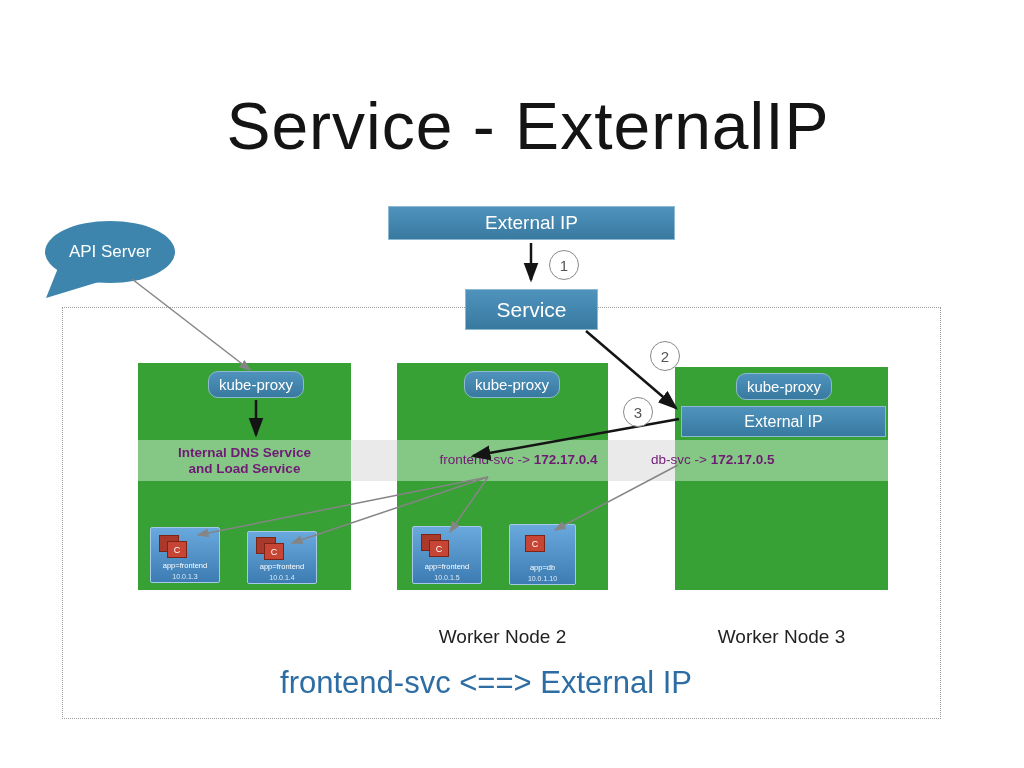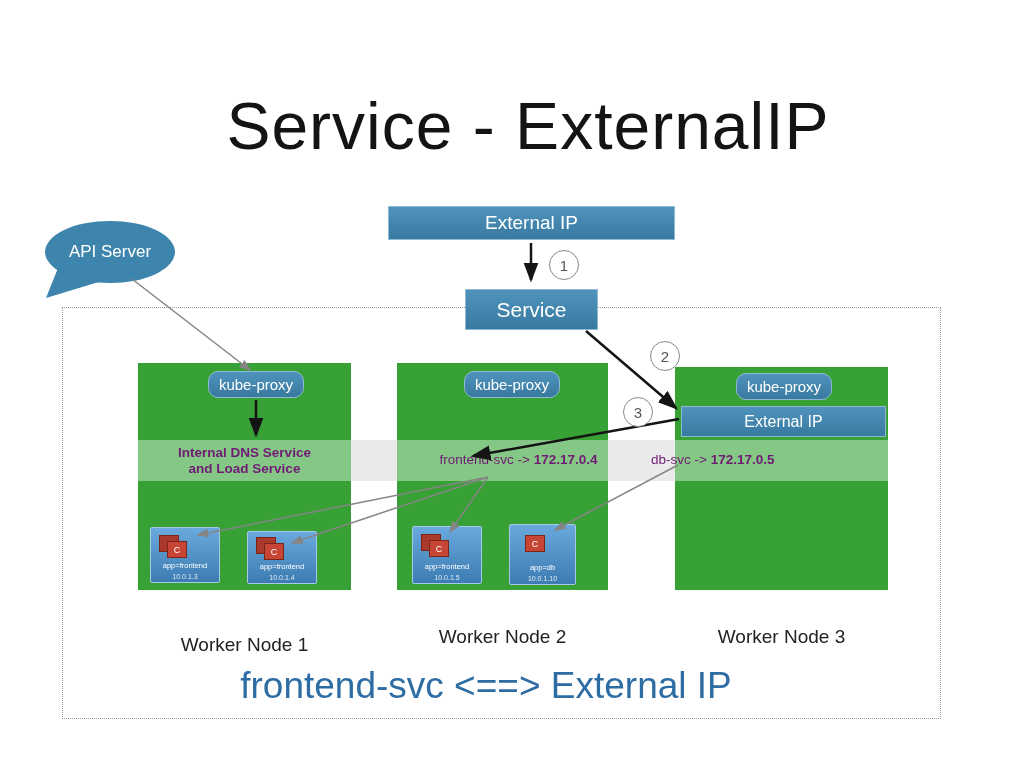--- a/index.html
+++ b/index.html
@@ -70,21 +70,21 @@
   .b2{left:650px;top:341px;}
   .b3{left:623px;top:397px;}
 
   
   .nodename{position:absolute;font-size:19px;color:#222;text-align:center;z-index:4;}
   .wn1{left:138px;width:213px;top:634px;}
   .wn2{left:397px;width:211px;top:626px;}
   .wn3{left:675px;width:213px;top:626px;}
 
   .caption{position:absolute;left:0;top:665px;width:972px;text-align:center;
-           font-size:37px;color:#2d6da4;z-index:4;}
+           font-size:31px;color:#2d6da4;z-index:4;}
 
   .overlay{position:absolute;left:0;top:0;z-index:5;pointer-events:none;}
 </style>
 </head>
 <body>
 
 <div class="stage">
 
   <h1 class="title">Service - ExternalIP</h1>
 
@@ -146,21 +146,20 @@
     <div class="pod-ip">10.0.1.5</div>
   </div>
   <div class="pod p4">
     <div class="crate" style="left:15px;top:10px">
         <span>C</span>
       </div>
     <div class="pod-app">app=db</div>
     <div class="pod-ip">10.0.1.10</div>
   </div>
 
-  <div class="nodename wn1">Worker Node 1</div>
   <div class="nodename wn2">Worker Node 2</div>
   <div class="nodename wn3">Worker Node 3</div>
 
   <div class="caption">frontend-svc &lt;==&gt; External IP</div>
 
   <svg class="overlay" width="1024" height="768">
     <defs>
       <marker id="ab" markerWidth="10" markerHeight="8" refX="7" refY="3" orient="auto">
         <path d="M0,0 L8,3 L0,6 Z" fill="#141414"></path>
       </marker>

